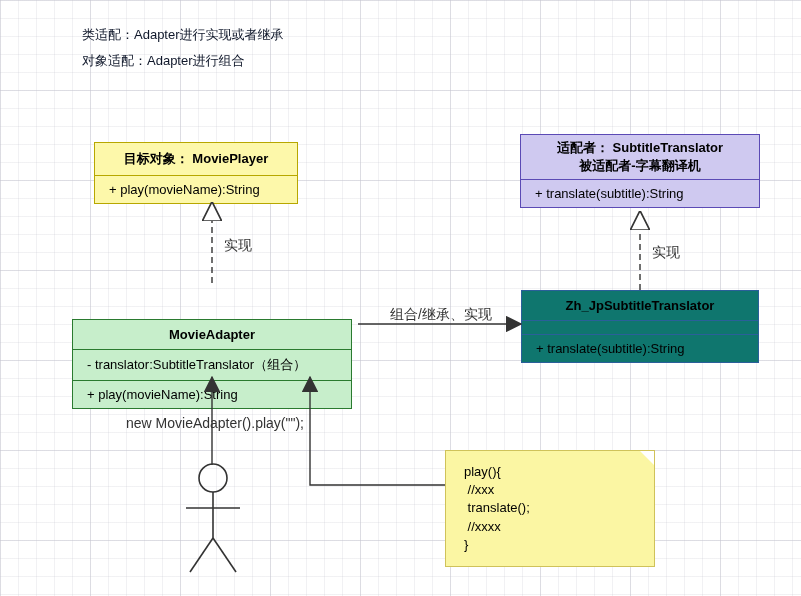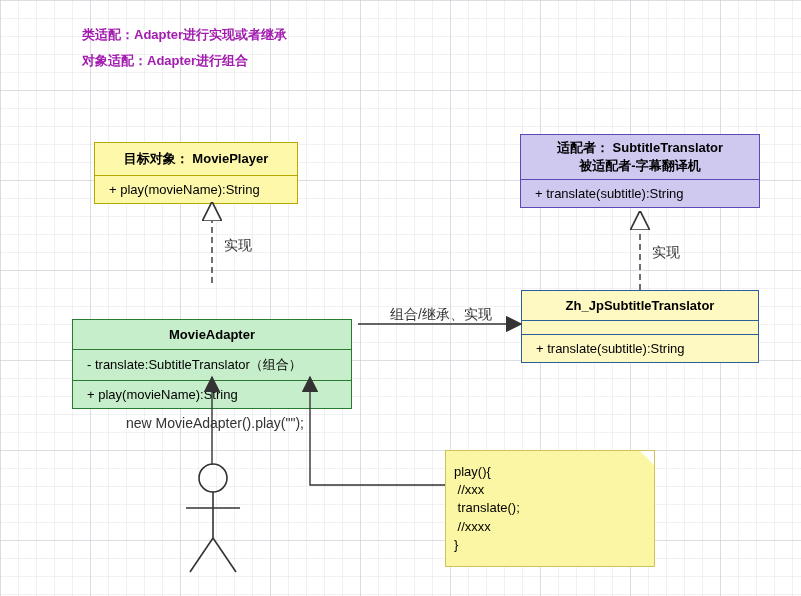--- a/index.html
+++ b/index.html
@@ -9,35 +9,35 @@
     font-size: 13px;
     position: relative;
     background-color: #fff;
     background-image:
       repeating-linear-gradient(to right, rgba(200,200,210,0.25) 0, rgba(200,200,210,0.25) 1px, transparent 1px, transparent 18px),
       repeating-linear-gradient(to bottom, rgba(200,200,210,0.25) 0, rgba(200,200,210,0.25) 1px, transparent 1px, transparent 18px),
       repeating-linear-gradient(to right, rgba(200,200,210,0.5) 0, rgba(200,200,210,0.5) 1px, transparent 1px, transparent 90px),
       repeating-linear-gradient(to bottom, rgba(200,200,210,0.5) 0, rgba(200,200,210,0.5) 1px, transparent 1px, transparent 90px);
     overflow: hidden;
   }
-  .note-red { position: absolute; color: #a21caf; font-size: 13px; font-weight: bold; text-align: right; }
+  .note-red { position: absolute; color: #0f172a; font-size: 13px; font-weight: normal; text-align: right; }
   .umlbox { position: absolute; border: 1px solid #111; }
   .umlbox .section { border-top: 1px solid #111; padding: 6px 14px; text-align: left; }
   .umlbox .section:first-child { border-top: none; text-align: center; font-weight: bold; padding: 7px 10px; }
   .box-yellow { background: #fdf8aa; border-color: #b7a700; }
   .box-yellow .section { border-color: #b7a700; }
   .box-green  { background: #c7eecb; border-color: #2a7a2f; }
   .box-green .section  { border-color: #2a7a2f; }
   .box-purple { background: #cfc9f0; border-color: #5b4ab5; }
   .box-purple .section { border-color: #5b4ab5; }
-  .box-blue   { background: #fef9c3; border-color: #2a5f9a; }
+  .box-blue   { background: #0f766e; border-color: #2a5f9a; }
   .box-blue .section   { border-color: #2a5f9a; }
   .sticky {
     position: absolute; background: #fbf6a3; border: 1px solid #cfc25a;
-    padding: 12px 8px; font-size: 13px; white-space: pre; line-height: 1.4;
+    padding: 12px 18px; font-size: 13px; white-space: pre; line-height: 1.4;
   }
   .sticky::after {
     content: ""; position: absolute; right: 0; top: 0;
     border-style: solid; border-width: 0 14px 14px 0;
     border-color: transparent #fff transparent transparent;
   }
   .lbl { position: absolute; font-size: 14px; color: #333; background: transparent; padding: 0 2px; }
   svg { position: absolute; left: 0; top: 0; pointer-events: none; }
   .stick { position: absolute; }
 </style>
@@ -47,21 +47,21 @@
 <div class="note-red" style="left:82px; top:26px;">类适配：Adapter进行实现或者继承</div>
 <div class="note-red" style="left:82px; top:52px;">对象适配：Adapter进行组合</div>
 
 <div class="umlbox box-yellow" style="left:94px; top:142px; width:204px;">
   <div class="section">目标对象： MoviePlayer</div>
   <div class="section">+ play(movieName):String</div>
 </div>
 
 <div class="umlbox box-green" style="left:72px; top:283px; width:280px;margin-top:36px;">
   <div class="section">MovieAdapter</div>
-  <div class="section">- translate:SubtitleTranslator（组合）</div>
+  <div class="section">- translator:SubtitleTranslator（组合）</div>
   <div class="section">+ play(movieName):String</div>
 </div>
 
 <div class="umlbox box-purple" style="left:520px; top:134px; width:240px;">
   <div class="section" style="padding:4px 0;">
     <span>适配者： SubtitleTranslator</span><br>
     <span>被适配者-字幕翻译机</span>
   </div>
   <div class="section">+ translate(subtitle):String</div>
 </div>

